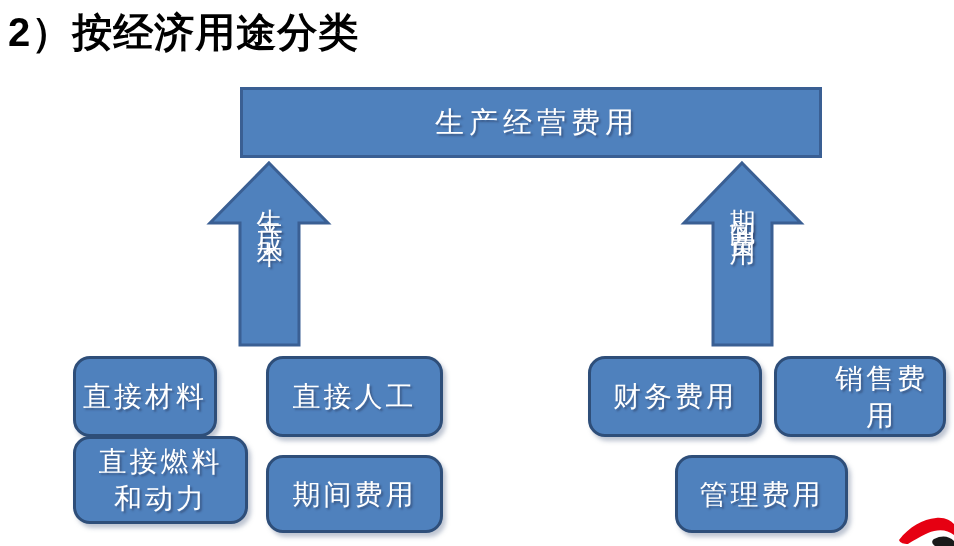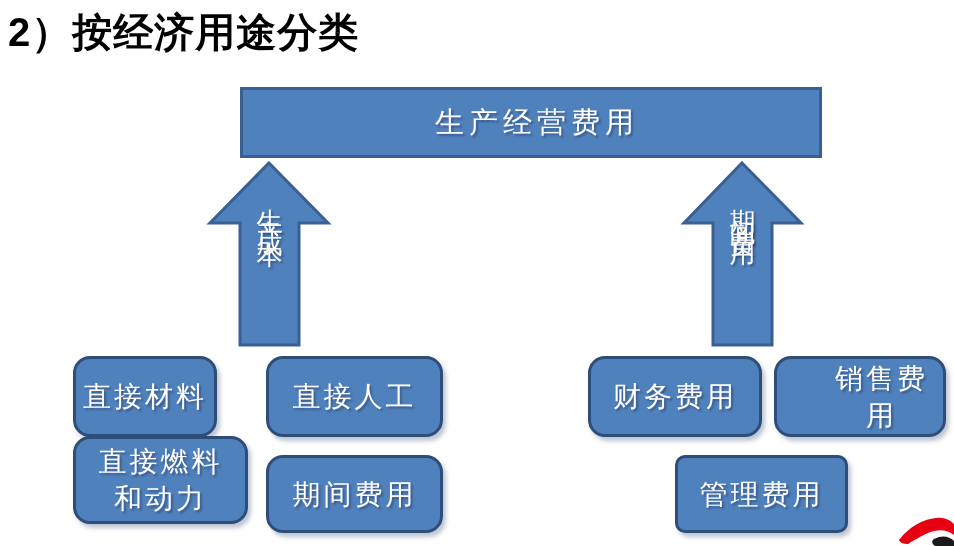--- a/index.html
+++ b/index.html
@@ -42,21 +42,21 @@
     color:#ffffff;font-size:28px;letter-spacing:3px;
     text-align:center;white-space:pre-line;line-height:37px;
     text-shadow:2px 2px 2px rgba(35,45,75,0.45);
   }
   .b1{left:73px; top:356px;width:144px;height:81px;}
   .b2{left:266px;top:356px;width:177px;height:81px;}
   .b3{left:73px; top:436px;width:175px;height:88px;}
   .b4{left:266px;top:455px;width:177px;height:78px;}
   .b5{left:588px;top:356px;width:174px;height:81px;}
   .b6{left:774px;top:356px;width:172px;height:81px;padding-left:43px;}
-  .b7{left:675px;top:455px;width:173px;height:78px;border-radius:10px;}
+  .b7{left:675px;top:455px;width:173px;height:78px;}
 
   .logo{position:absolute;right:0;bottom:0;width:56px;height:31px;}
 </style>
 </head>
 <body>
 
 <div id="slide">
 
   <div class="title">2）按经济用途分类</div>
 

